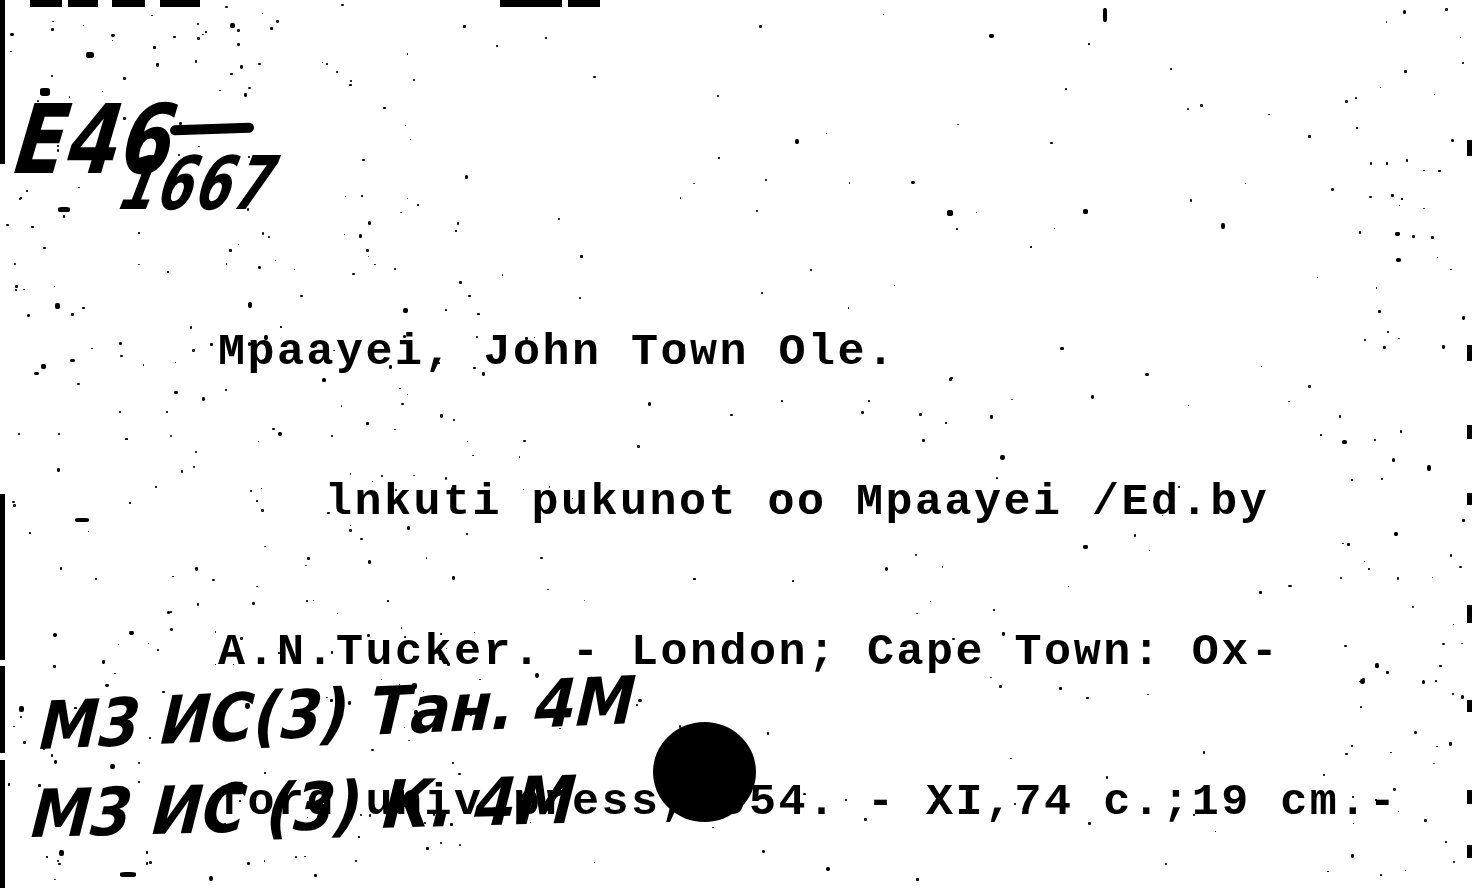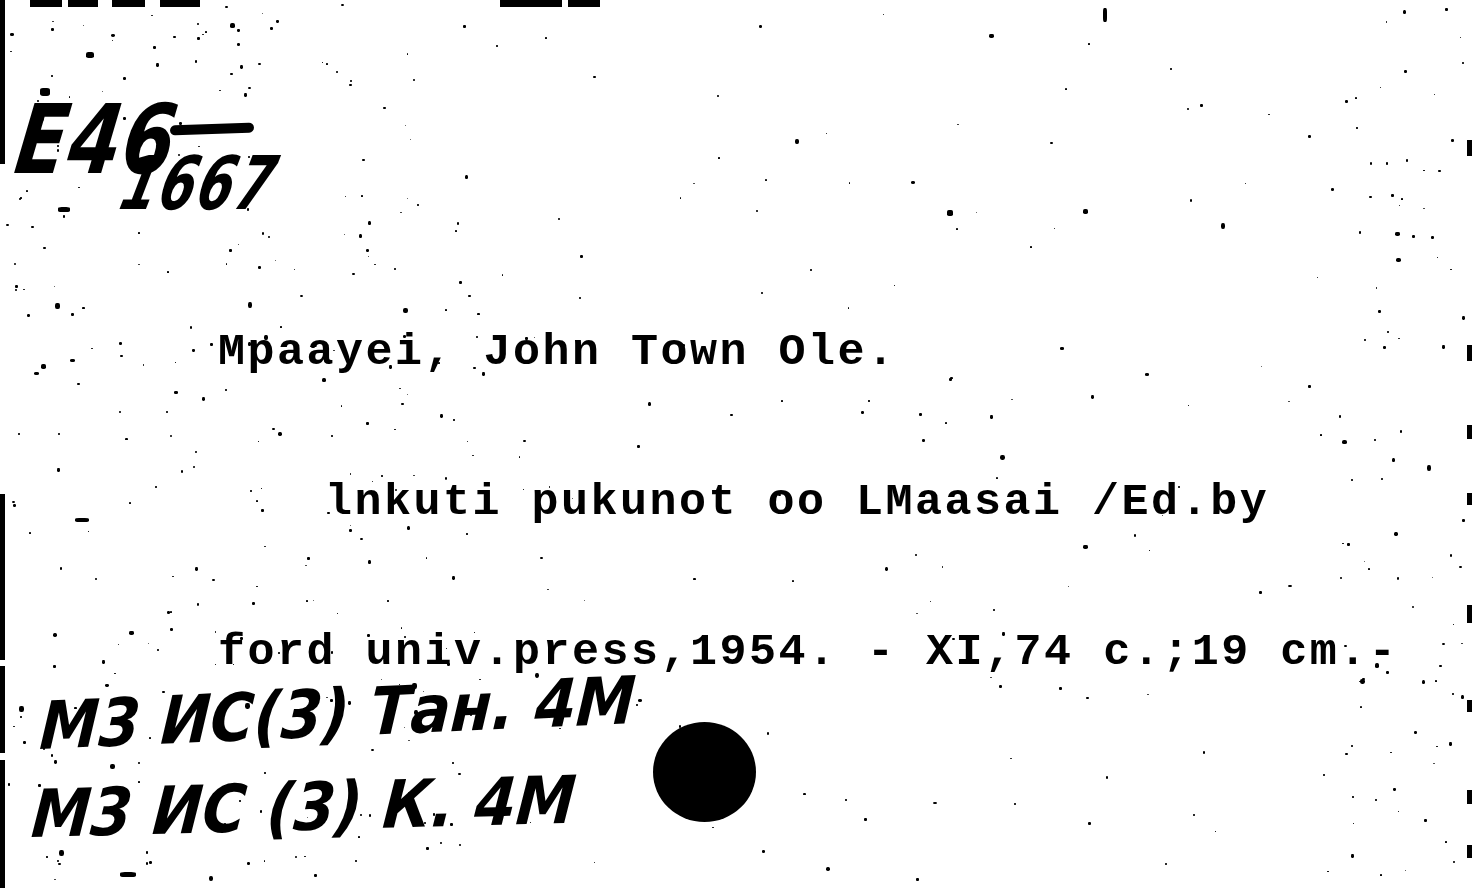--- a/index.html
+++ b/index.html
@@ -616,21 +616,22 @@
   <div class="speck" style="left:120px;top:872px;width:16px;height:5px"></div>
 
   <div>
     <span class="cn-class">E46</span>
     <div class="cn-bar"></div>
     <span class="cn-num">1667</span>
   </div>
 
   <div class="typed">
     <div class="tline">Mpaayei, John Town Ole.</div>
-    <div class="tline indent">lnkuti pukunot oo LMaasai /Ed.by</div>
+    <div class="tline indent">lnkuti pukunot oo Mpaayei /Ed.by</div>
+    <div class="tline">A.N.Tucker. - London; Cape Town: Ox-</div>
     <div class="tline">ford univ.press,1954. - XI,74 c.;19 cm.-</div>
     
   </div>
 
   <div class="hw hw1">М3 ИС(3) Тан. 4М</div>
   <div class="hw hw2">М3 ИС (3) К. 4М</div>
 
   <div class="punch"></div>
 
 </div>

